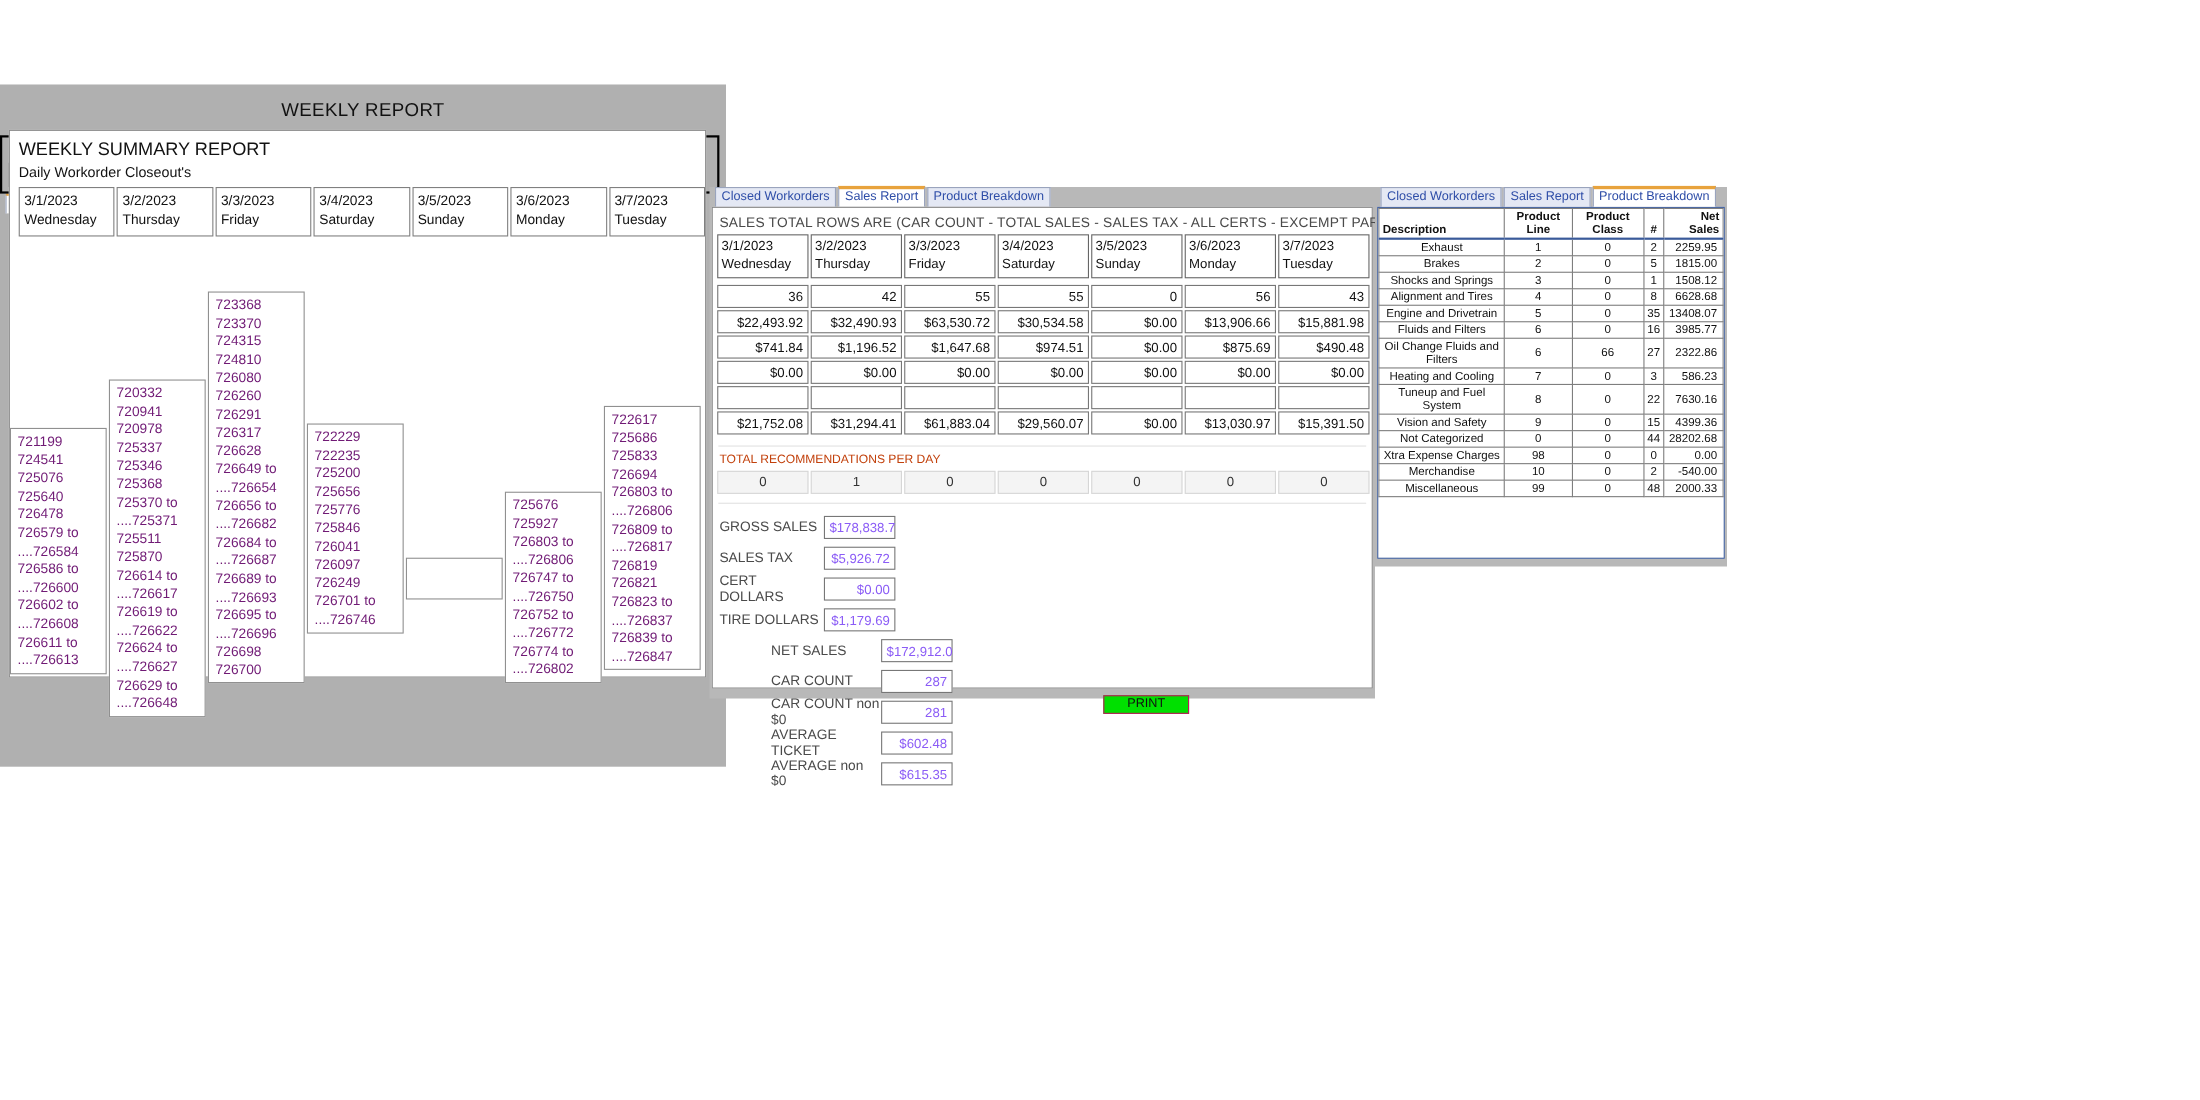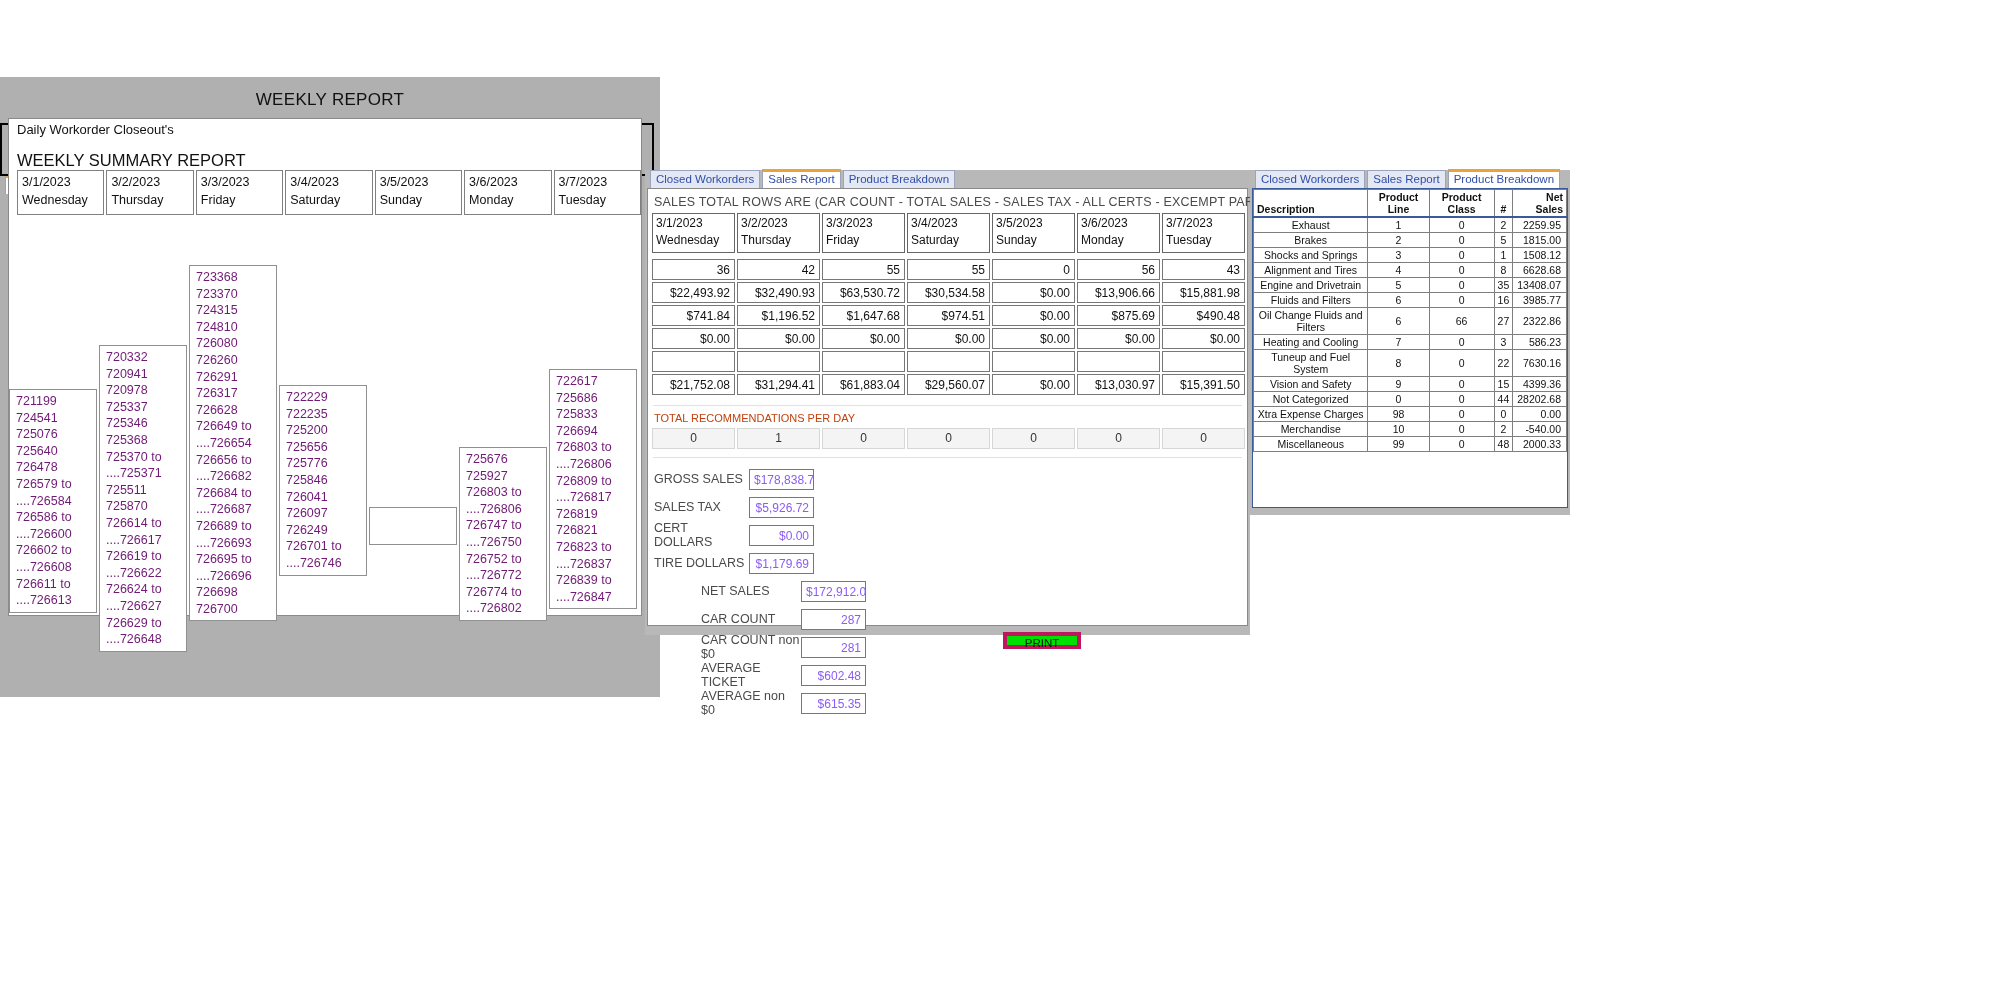--- a/index.html
+++ b/index.html
@@ -92,21 +92,21 @@
   }
   #sr-summary { position:relative; margin-top:10px; padding-left:6px; }
   .sum-row { display:flex; align-items:center; height:22px; margin-bottom:6px; }
   .sum-label { font-size:12.5px; color:#4a4a4a; width:95px; }
   .sum-val {
     width:65px; height:21px; border:1px solid #777; background:#fff;
     text-align:right; font-size:12px; color:#8b5cf6; padding:1px 4px; line-height:18px;
   }
   #sr-print {
     position:absolute; left:355px; top:443px; width:78px; height:17px;
-    background:#00e000; border:4px solid #be185d;
+    background:#00e000; border:1px solid #be185d;
     font-size:11.5px; color:#111; text-align:center; line-height:15px;
   }
 
   
   #win-prod {
     position:absolute; left:1250px; top:170px; width:320px; height:345px;
     background:#b8b8b8;
   }
   #pb-tabs { padding-left:5px; padding-top:4px; }
   #pb-body { margin:0 2px; background:#fff; border:1px solid #3a5a9a; height:320px; overflow:hidden;}
@@ -137,22 +137,22 @@
     <div class="wr-dateinput">3/1/2023</div>
   </div>
   <div class="tabstrip" id="wr-tabs">
       <div class="tab active">Closed Workorders</div>
       <div class="tab">Sales Report</div>
       <div class="tab">Product Breakdown</div>
     </div>
 </div>
 
 <div id="cw-body" class="tabbody">
+  <div id="cw-h1">WEEKLY SUMMARY REPORT</div>
   <div id="cw-h2">Daily Workorder Closeout's</div>
-  <div id="cw-h1">WEEKLY SUMMARY REPORT</div>
   <div class="cw-daygrid" id="cw-daygrid">
       <div class="cw-daycell">
         <div>3/1/2023</div>
         <div>Wednesday</div>
       </div>
       <div class="cw-daycell">
         <div>3/2/2023</div>
         <div>Thursday</div>
       </div>
       <div class="cw-daycell">

